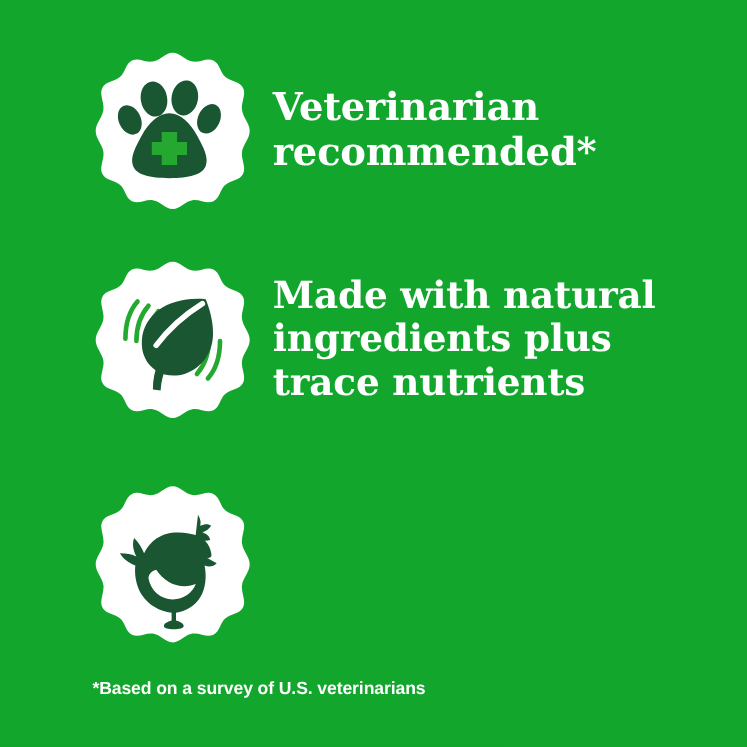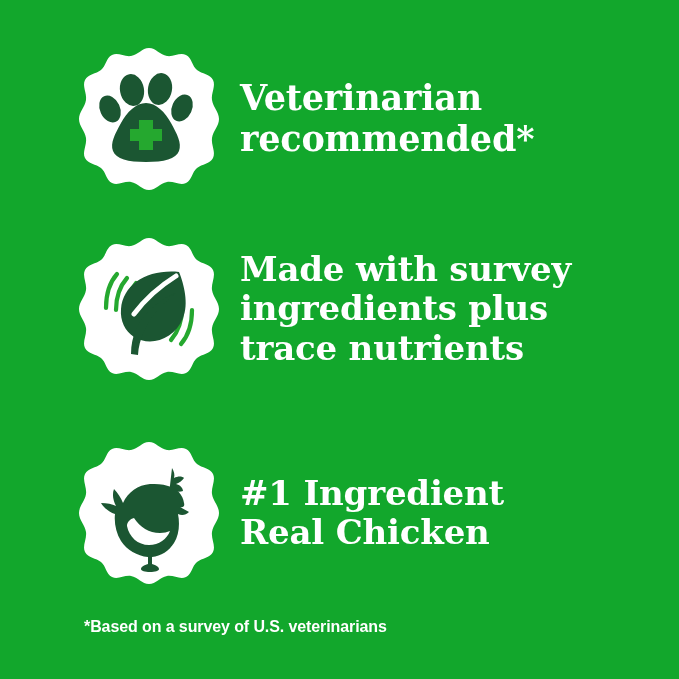--- a/index.html
+++ b/index.html
@@ -22,21 +22,21 @@
   .feature-list {
     position: absolute;
     left: 0;
     top: 0;
     width: 679px;
   }
   .feature-row {
     position: absolute;
     display: flex;
     align-items: center;
-    left: 76px;
+    left: 84px;
   }
   .feature-row.row-0 { top: 46px; }
   .feature-row.row-1 { top: 236px; }
   .feature-row.row-2 { top: 440px; }
 
   .badge {
     position: relative;
     width: 146px;
     height: 146px;
     flex: 0 0 146px;
@@ -156,21 +156,21 @@
               C55 100 62 84 76 72
               C84 65 92 60 100 57
               C94 62 87 68 81 75
               C70 88 63 103 62 119 Z" fill="#1b5632"></path>
           </g>
           <g fill="none" stroke="#ffffff" stroke-width="5" stroke-linecap="round">
             <path d="M100 40 C84 50 70 62 58 78"></path>
           </g>
         </svg>
       </div>
-      <div class="feature-text">Made with survey
+      <div class="feature-text">Made with natural
 ingredients plus
 trace nutrients</div>
     </div>
 
     <div class="feature-row row-2">
       <div class="badge">
         <svg viewBox="0 0 146 146" xmlns="http://www.w3.org/2000/svg">
           <g>
             <path fill="#ffffff" d="M73 2
               C80 2 84 9 91 10 C98 11 104 6 110 9 C116 12 116 20 121 24
@@ -217,21 +217,19 @@
           <g fill="#ffffff">
             <path d="M58 78
               C64 87 73 93 84 93
               C88 93 91 92 94 91
               C91 99 83 105 73 105
               C62 105 53 97 51 86
               C51 82 54 79 58 78 Z"></path>
           </g>
         </svg>
       </div>
-      <div class="feature-text">#1 Ingredient
-Real Chicken</div>
     </div>
 
   </div>
 
   <div class="footnote">*Based on a survey of U.S. veterinarians</div>
 
 </div>
 
 </body></html>

